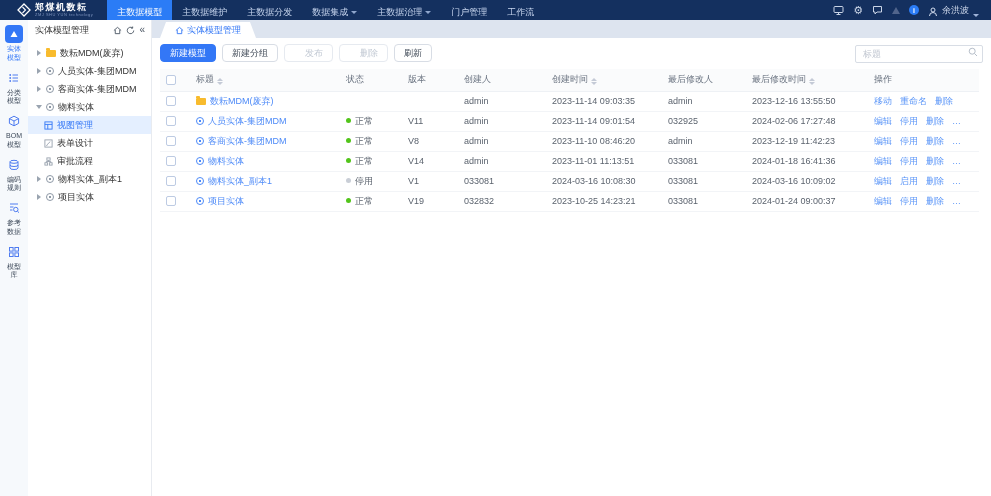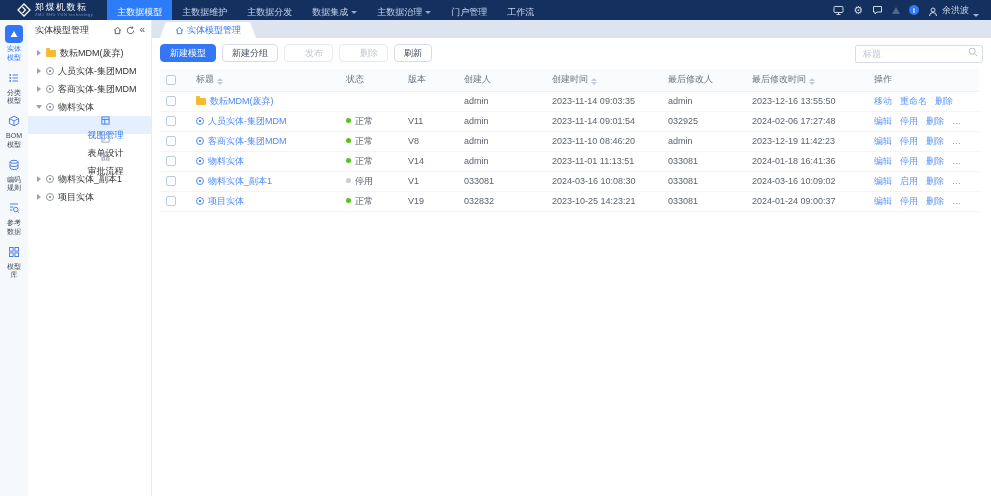--- a/index.html
+++ b/index.html
@@ -3,21 +3,21 @@
 <meta charset="utf-8">
 <style>
   * { box-sizing: border-box; margin: 0; padding: 0; }
   html,body { width: 991px; height: 496px; overflow: hidden;
     font-family: "Liberation Sans","DejaVu Sans",sans-serif; background:#fff; }
 
   
   .header { height:20px; background:#14305f; display:flex; align-items:center; color:#fff; }
   .logo { display:flex; align-items:center; gap:4px; padding:0 14px 0 17px; }
   .logo-txt { display:flex; flex-direction:column; line-height:1; }
-  .brand { font-size:9px; font-weight:normal; letter-spacing:1.5px; color:#fff; }
+  .brand { font-size:9px; font-weight:bold; letter-spacing:1.5px; color:#fff; }
   .tagline { font-size:4px; color:#7d93bd; letter-spacing:.5px; margin-top:1px; }
   .nav { display:flex; height:100%; }
   .nav-item { font-size:9px; color:#c8d6ef; padding:12px 10px; display:flex; align-items:center; gap:3px; cursor:pointer; white-space:nowrap; }
   .nav-item.active { background:#2b7cf6; color:#fff; }
   .tri-down { width:0;height:0;border-left:3px solid transparent;border-right:3px solid transparent;border-top:3px solid #8fa6cd; }
   .hdr-right { margin-left:auto; display:flex; align-items:center; gap:9px; padding-right:12px; }
   .h-ic { display:flex; align-items:center; justify-content:center; color:#c9d4e6; cursor:pointer; }
   .gear-glyph { font-size:11px; line-height:1; color:#c9d4e6; }
   .tri-alert { width:0;height:0;border-left:4px solid transparent;border-right:4px solid transparent;border-bottom:7px solid #51658c; }
   .info-circle { width:10px;height:10px;border-radius:50%;background:#2b7cf6;color:#fff;font-size:7px;font-weight:bold;display:flex;align-items:center;justify-content:center; }
@@ -37,21 +37,21 @@
 
   
   .sidebar { width:124px; background:#fff; border-right:1px solid #e8ebf0; flex:none; display:flex; flex-direction:column; }
   .sb-head { height:18px; display:flex; align-items:center; padding:2px 6px 0 7px; font-size:9px; color:#333; }
   .sb-title { flex:1; }
   .sb-tools { display:flex; gap:4px; align-items:center; color:#4a5562; }
   .sb-tool { cursor:pointer; display:flex; align-items:center; }
   .collapse-glyph { font-size:10px; line-height:1; color:#4a5562; }
   .tree { padding-top:6px; font-size:9px; color:#333; }
   .tree-row { height:18px; display:flex; align-items:center; gap:4px; padding-left:8px; cursor:pointer; white-space:nowrap; }
-  .tree-row.child { padding-left:32px;flex-direction:column; }
+  .tree-row.child { padding-left:16px; }
   .tree-row.active { background:#e4efff; color:#3377f6; }
   .caret { width:6px; height:6px; display:inline-block; position:relative; flex:none; }
   .caret::before { content:""; position:absolute; left:1px; top:0;
     border-top:3px solid transparent; border-bottom:3px solid transparent; border-left:4px solid #9aa4b0; }
   .caret.open::before { left:0; top:1px;
     border-left:3px solid transparent; border-right:3px solid transparent; border-top:4px solid #9aa4b0; border-bottom:none; }
   .ic-folder { width:10px; height:7px; background:#f8bb2d; border-radius:1px; position:relative; flex:none; margin-top:1px; }
   .ic-folder::before { content:""; position:absolute; top:-2px; left:0; width:4px; height:2px; background:#f8bb2d; border-radius:1px 1px 0 0; }
   .ic-ent { width:8px; height:8px; border:1px solid currentColor; border-radius:50%; position:relative; display:inline-block; flex:none; }
   .ic-ent::after { content:""; position:absolute; left:2px; top:2px; width:2px; height:2px; background:currentColor; }

